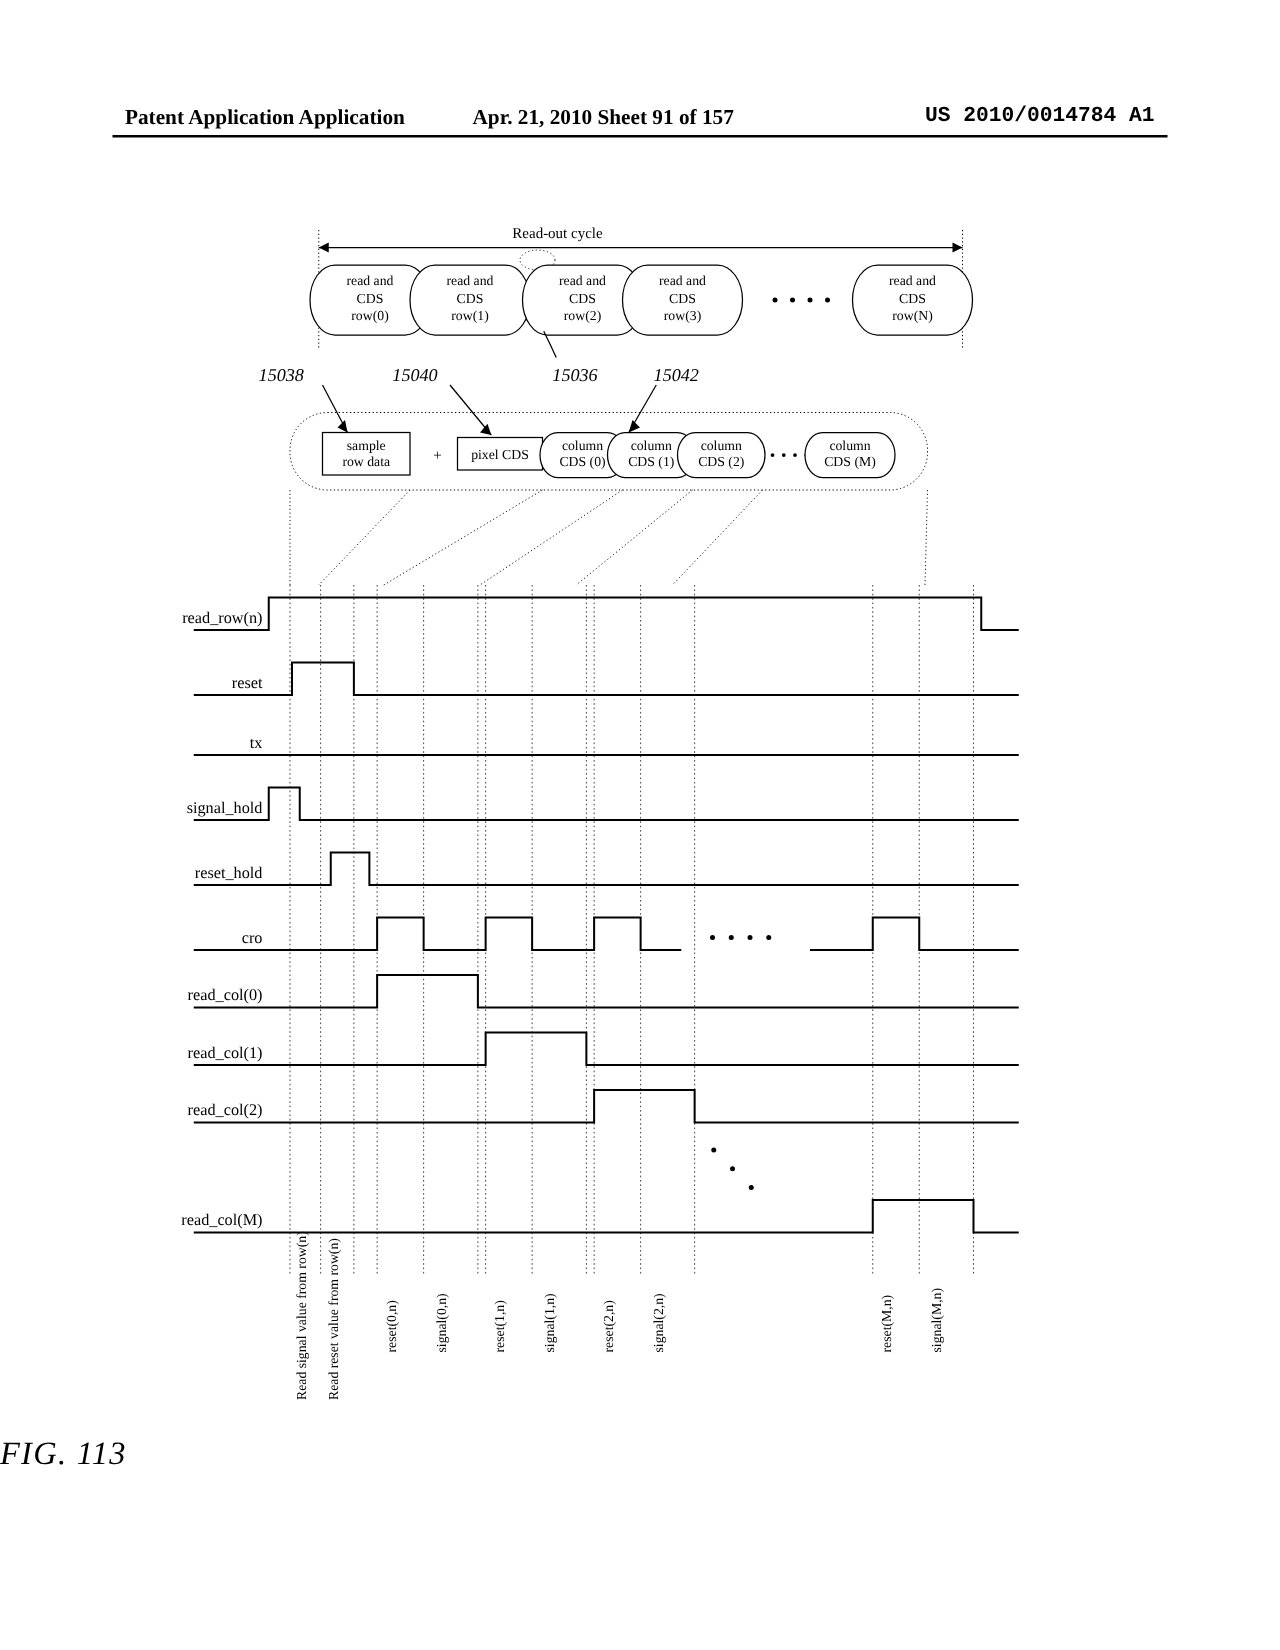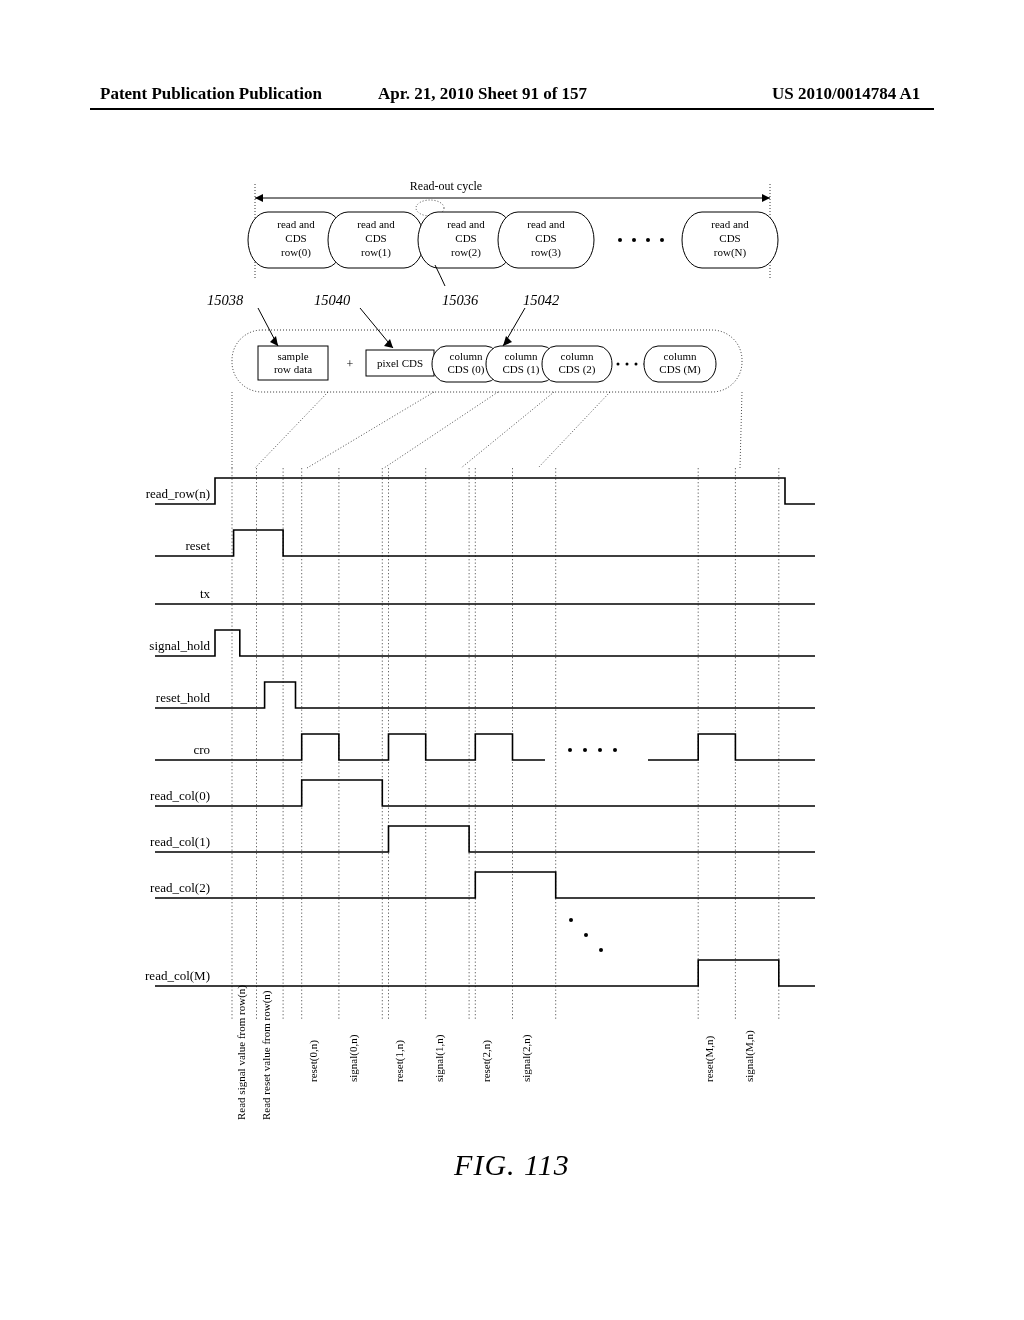--- a/index.html
+++ b/index.html
@@ -23,58 +23,58 @@
   .header-left {
     position: absolute;
     left: 100px;
   }
   .header-mid {
     position: absolute;
     left: 378px;
   }
   .header-right {
     position: absolute;
-    left: 772px;
+    left: 740px;
+    font-family: Liberation Mono, monospace;
   }
   .header-rule {
     position: absolute;
     top: 108px;
     left: 90px;
     width: 844px;
     border-top: 2px solid #000;
   }
   .canvas-wrap {
     position: absolute;
     top: 150px;
     left: 0;
     width: 872px;
   }
   svg { display: block; }
   .fig-caption {
     position: absolute;
     top: 1148px;
     left: 0;
     width: 1024px;
-    text-align: center;
-    font-size: 30px;
+    font-size: 26px;
     font-style: italic;
     font-family: "Brush Script MT", "Comic Sans MS", cursive;
     letter-spacing: 1px;
   }
   
   .t10 { font: 12px "Times New Roman", serif; }
   .t10i { font: italic 14.5px "Times New Roman", serif; }
   .t9 { font: 11px "Times New Roman", serif; }
   .tlabel { font: 13px "Times New Roman", serif; }
 </style>
 </head>
 <body>
 
 <div class="header">
-  <span class="header-left">Patent Publication Publication</span>
+  <span class="header-left">Patent Application Application</span>
   <span class="header-mid">Apr. 21, 2010  Sheet 91 of 157</span>
   <span class="header-right">US 2010/0014784 A1</span>
 </div>
 <div class="header-rule"></div>
 
 <div class="canvas-wrap">
 <svg width="1024" height="990" viewBox="0 0 1024 990">
 
   <text x="446" y="40" class="t10" text-anchor="middle">Read-out cycle</text>
   <line x1="255" y1="48" x2="770" y2="48" stroke="#000" stroke-width="1"></line>

